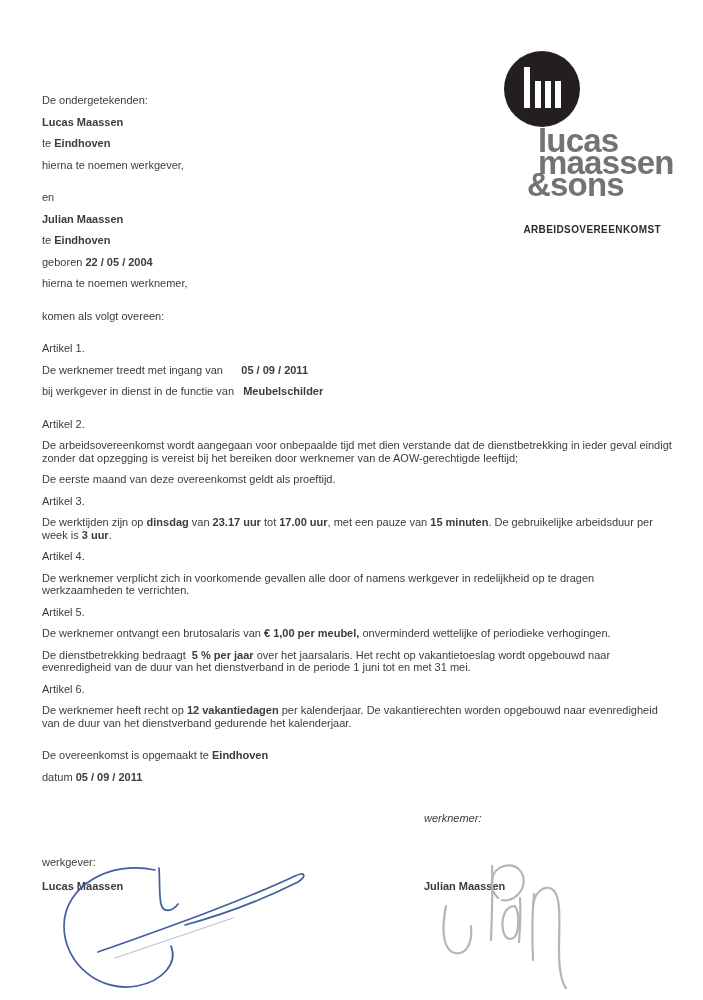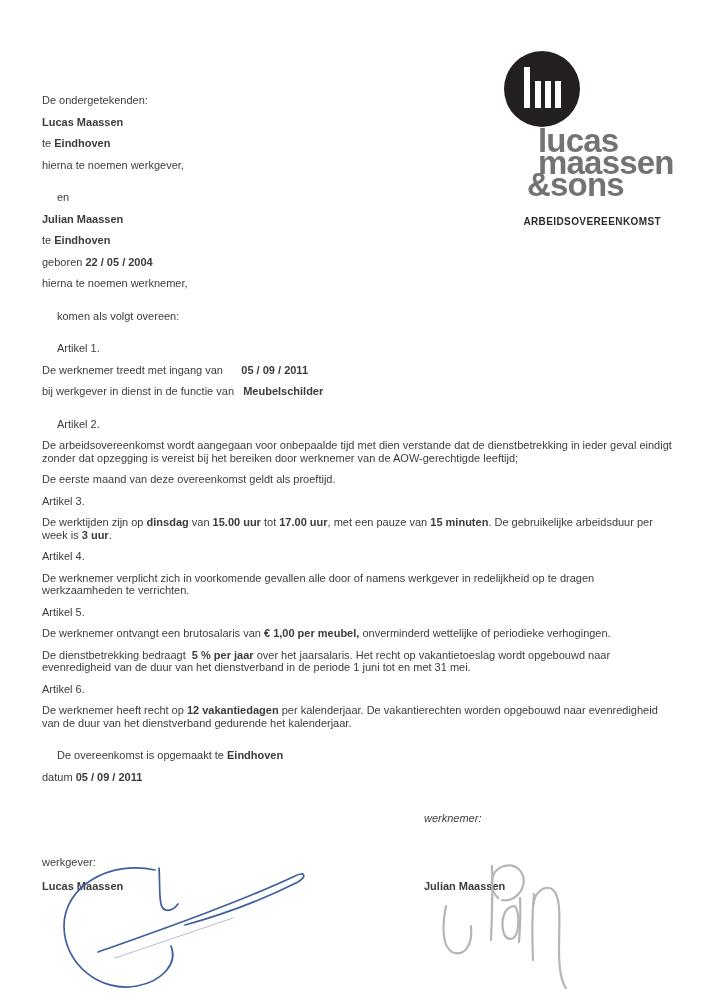--- a/index.html
+++ b/index.html
@@ -13,33 +13,33 @@
   }
   
   .doc-body{
     position:absolute;left:42px;top:94px;width:630px;
     font-size:11px;line-height:12.5px;
   }
   .doc-body p{
     margin:0 0 9px 0;
     white-space:pre-wrap;
   }
-  .doc-body p.gap{margin-top:20px;margin-left:15px;}
+  .doc-body p.gap{margin-top:20px;}
   .doc-body p.gap-sm{}
   .b{font-weight:bold;}
   
   .logo-circle{position:absolute;left:503px;top:50px;width:78px;height:78px;}
   .wordmark{
     position:absolute;left:527px;top:130px;
     font-weight:bold;font-size:33px;line-height:22px;
     letter-spacing:-0.8px;color:#737373;
   }
   .wordmark .indent{padding-left:11px;}
   .doc-type{
-    position:absolute;right:42px;top:216px;
+    position:absolute;right:42px;top:224px;
     font-size:10px;font-weight:bold;letter-spacing:0.4px;
     color:#2e2a2b;
   }
   
   .sign-label{
     position:absolute;font-size:11px;line-height:12.5px;margin:0;
     white-space:pre-wrap;
   }
   .sign-name{
     position:absolute;font-size:11px;line-height:12.5px;margin:0;
@@ -88,21 +88,21 @@
 
     <p class="gap"><span>Artikel 1.</span></p>
     <p><span>De werknemer treedt met ingang van      </span><span class="b">05 / 09 / 2011</span></p>
     <p><span>bij werkgever in dienst in de functie van   </span><span class="b">Meubelschilder</span></p>
 
     <p class="gap"><span>Artikel 2.</span></p>
     <p><span>De arbeidsovereenkomst wordt aangegaan voor onbepaalde tijd met dien verstande dat de dienstbetrekking in ieder geval eindigt zonder dat opzegging is vereist bij het bereiken door werknemer van de AOW-gerechtigde leeftijd;</span></p>
     <p><span>De eerste maand van deze overeenkomst geldt als proeftijd.</span></p>
 
     <p><span>Artikel 3.</span></p>
-    <p><span>De werktijden zijn op </span><span class="b">dinsdag</span><span> van </span><span class="b">15.00 uur</span><span> tot </span><span class="b">17.00 uur</span><span>, met een pauze van </span><span class="b">15 minuten</span><span>. De gebruikelijke arbeidsduur per week is </span><span class="b">3 uur</span><span>.</span></p>
+    <p><span>De werktijden zijn op </span><span class="b">dinsdag</span><span> van </span><span class="b">23.17 uur</span><span> tot </span><span class="b">17.00 uur</span><span>, met een pauze van </span><span class="b">15 minuten</span><span>. De gebruikelijke arbeidsduur per week is </span><span class="b">3 uur</span><span>.</span></p>
 
     <p><span>Artikel 4.</span></p>
     <p><span>De werknemer verplicht zich in voorkomende gevallen alle door of namens werkgever in redelijkheid op te dragen werkzaamheden te verrichten.</span></p>
 
     <p><span>Artikel 5.</span></p>
     <p><span>De werknemer ontvangt een brutosalaris van </span><span class="b">€ 1,00 per meubel,</span><span> onverminderd wettelijke of periodieke verhogingen.</span></p>
     <p><span>De dienstbetrekking bedraagt  </span><span class="b">5 % per jaar</span><span> over het jaarsalaris. Het recht op vakantietoeslag wordt opgebouwd naar evenredigheid van de duur van het dienstverband in de periode 1 juni tot en met 31 mei.</span></p>
 
     <p><span>Artikel 6.</span></p>
     <p><span>De werknemer heeft recht op </span><span class="b">12 vakantiedagen</span><span> per kalenderjaar. De vakantierechten worden opgebouwd naar evenredigheid van de duur van het dienstverband gedurende het kalenderjaar.</span></p>

